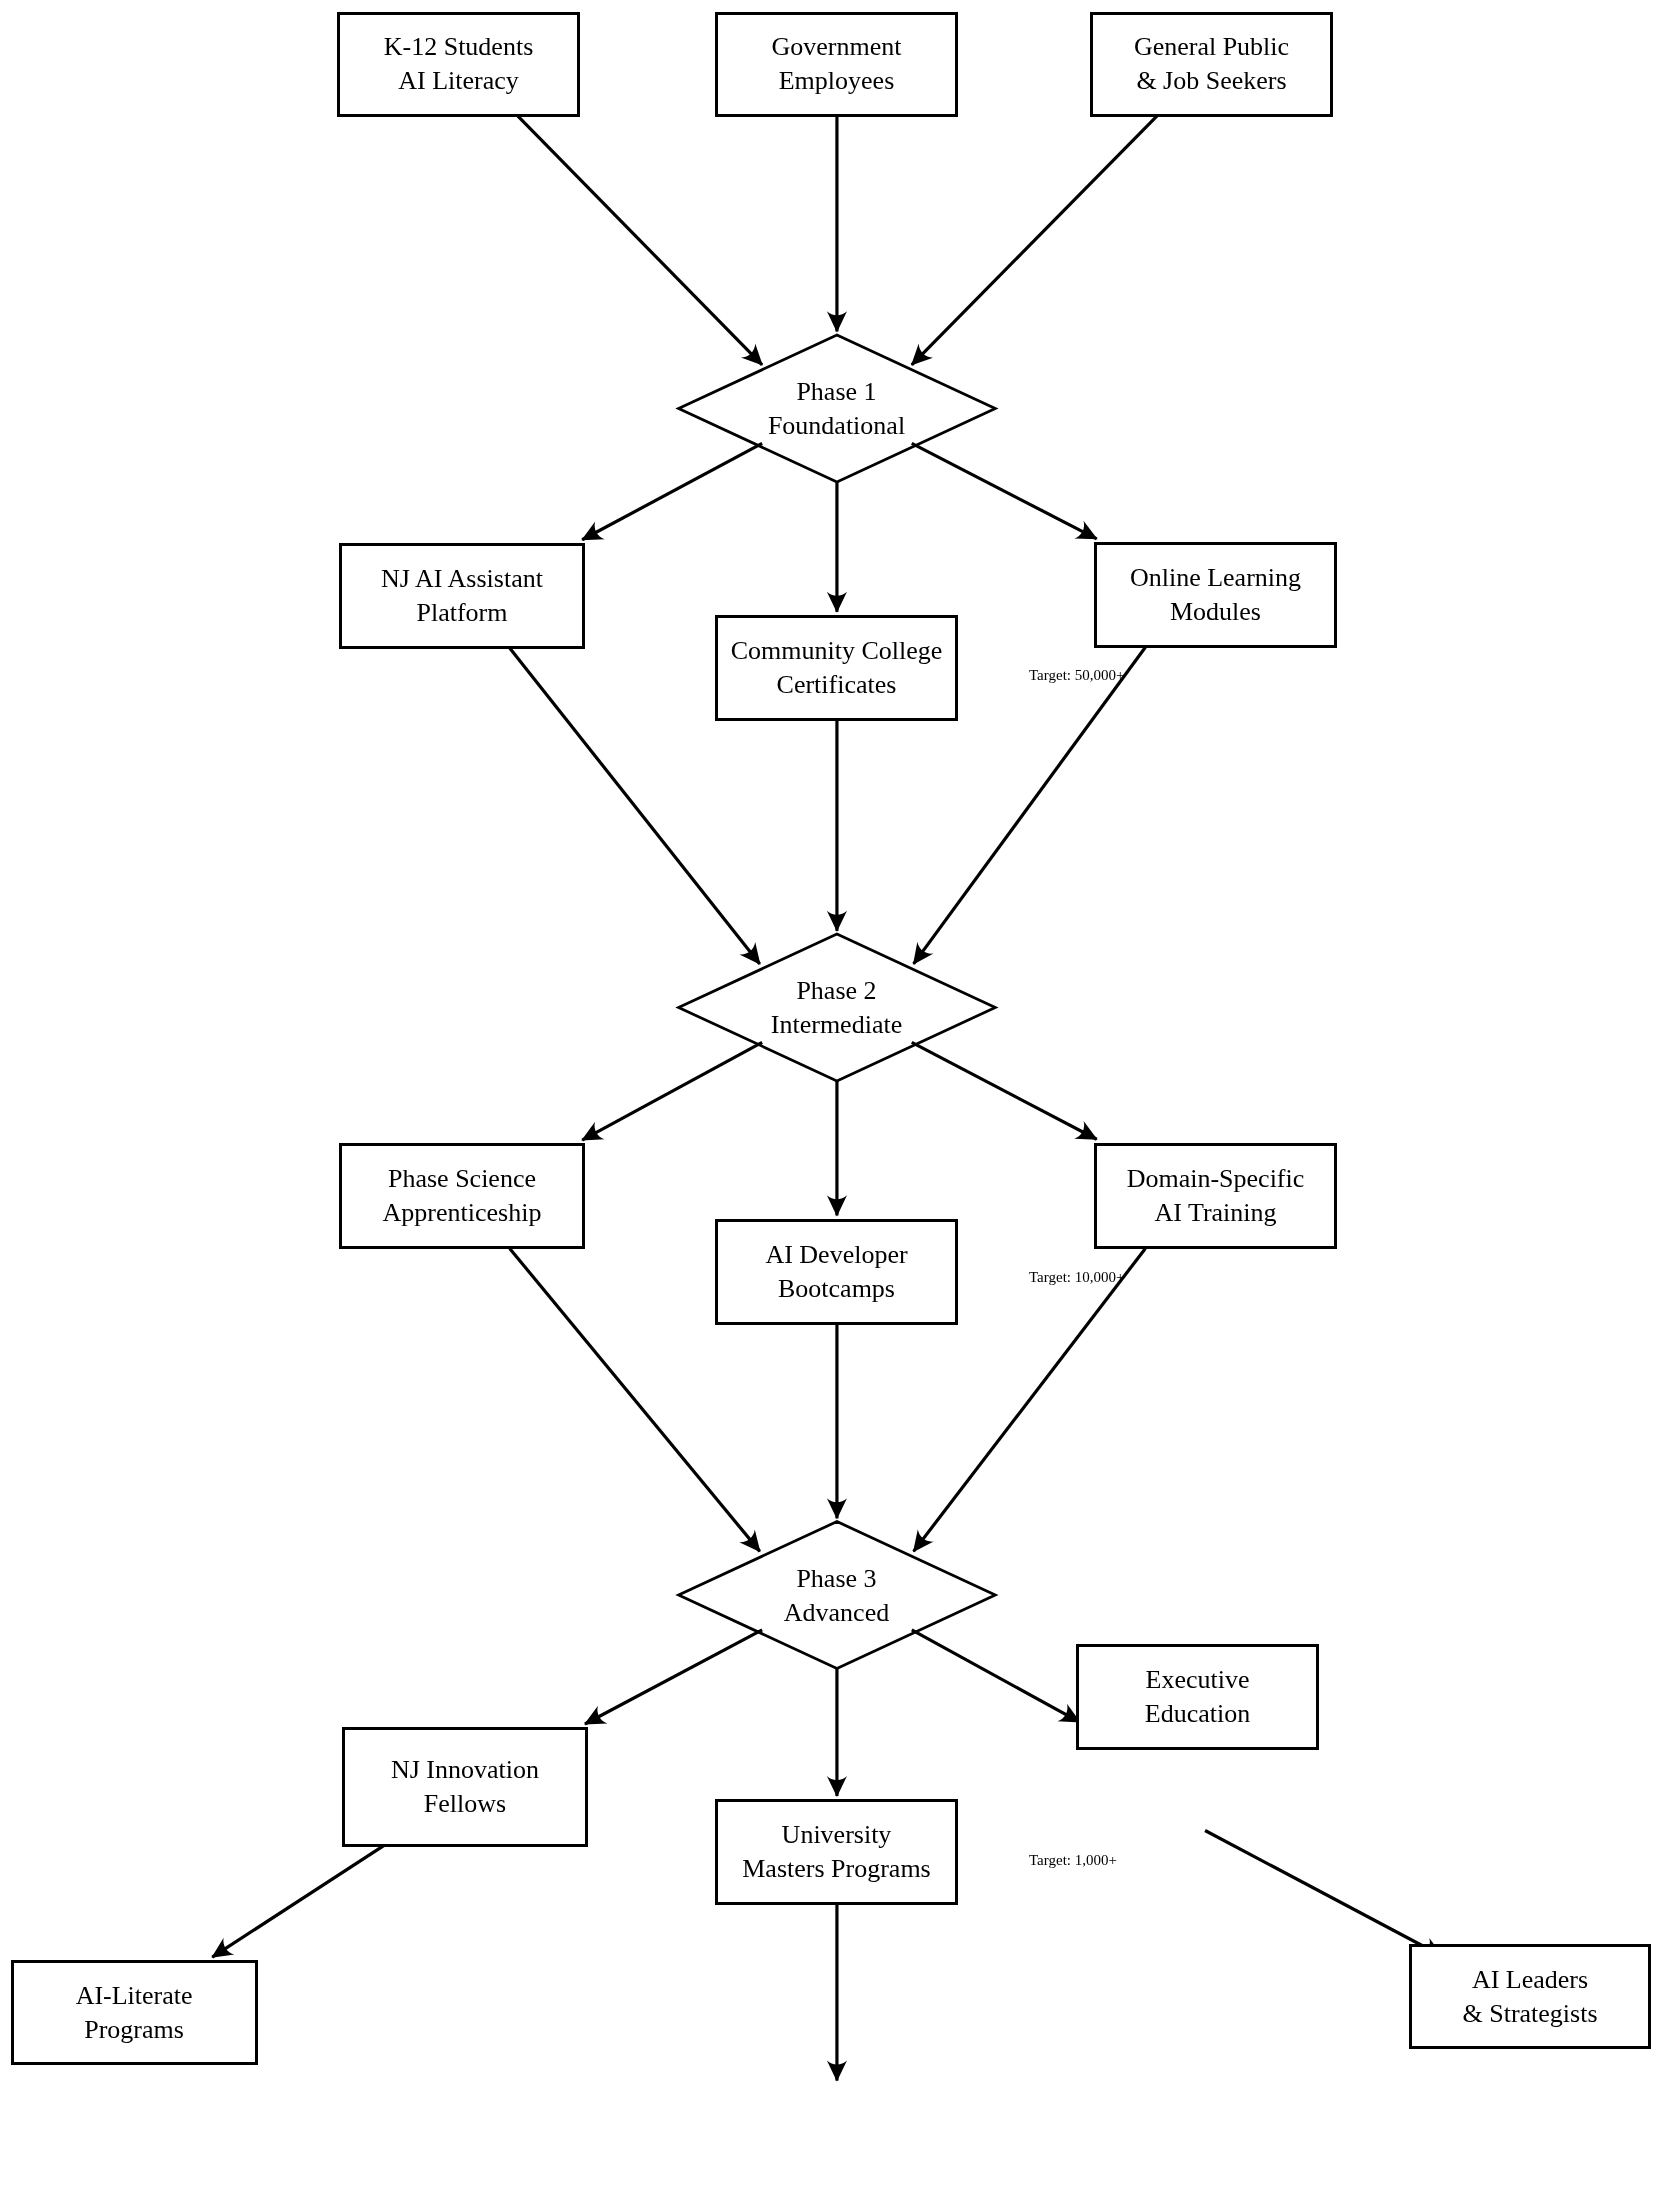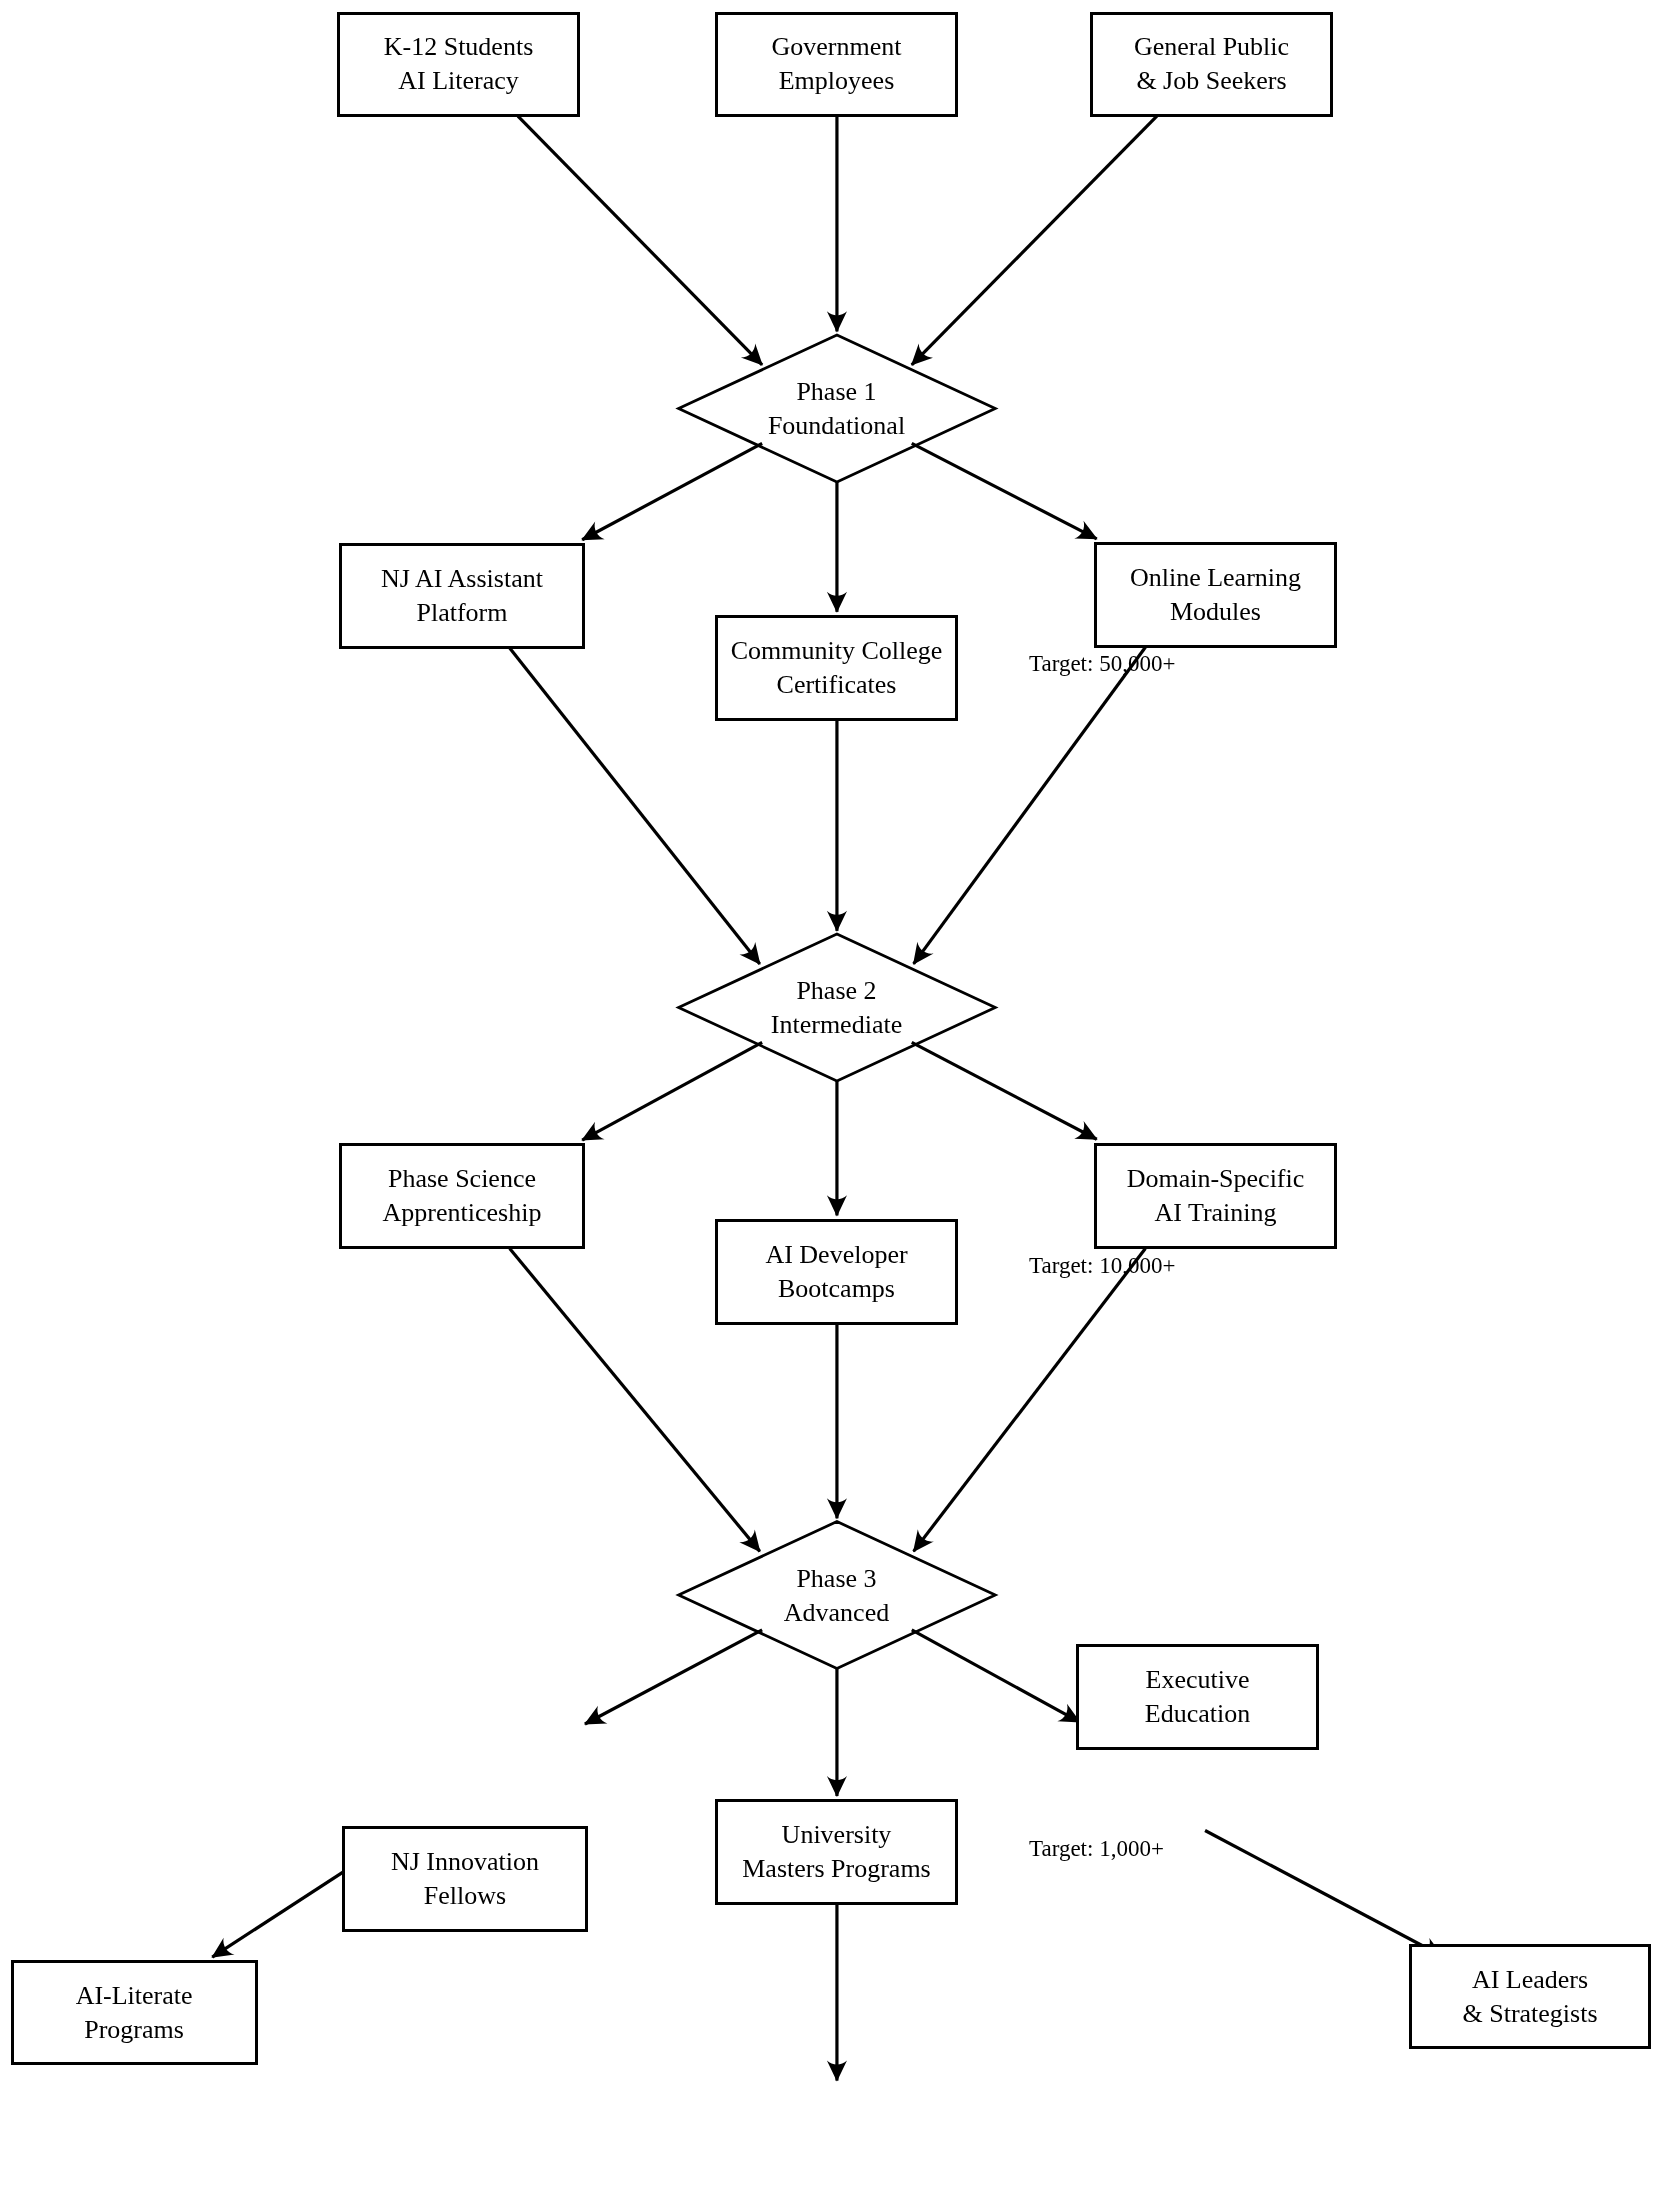--- a/index.html
+++ b/index.html
@@ -19,21 +19,21 @@
     display:flex; align-items:center; justify-content:center;
     text-align:center; white-space:pre-line;
     font-size:26px; line-height:1.3;
   }
   .diamond-label {
     position:absolute; display:flex; align-items:center; justify-content:center;
     text-align:center; white-space:pre-line;
     font-size:26px; line-height:1.3; pointer-events:none;
   }
   .target-label {
-    position:absolute; font-size:23px; line-height:1.1; white-space:nowrap;
+    position:absolute; font-size:15px; line-height:1.1; white-space:nowrap;margin-top:16px;
   }
 </style>
 </head>
 <body>
 
 <div id="canvas">
 
   <svg id="edges" viewBox="0 0 3655 4804" xmlns="http://www.w3.org/2000/svg">
     <defs>
       <marker id="arrow" viewBox="0 0 12 12" refX="10.5" refY="6" markerWidth="7.5" markerHeight="7.5" orient="auto">
@@ -101,21 +101,21 @@
 Apprenticeship</div>
   <div class="node" style="left:715px; top:1219px; width:243px; height:106px;">AI Developer
 Bootcamps</div>
   <div class="node" style="left:1094px; top:1143px; width:243px; height:106px;">Domain-Specific
 AI Training</div>
   <div class="target-label" style="left:1029px; top:1253px;">Target: 10,000+</div>
 
   <div class="diamond-label" style="left:678px; top:1522px; width:317px; height:147px;">Phase 3
 Advanced</div>
 
-  <div class="node" style="left:342px;  top:1826px; width:246px; height:106px;">NJ Innovation
+  <div class="node" style="left:342px;  top:1727px; width:246px; height:120px;">NJ Innovation
 Fellows</div>
   <div class="node" style="left:715px; top:1799px; width:243px; height:106px;">University
 Masters Programs</div>
   <div class="node" style="left:1076px; top:1644px; width:243px; height:106px;">Executive
 Education</div>
   <div class="target-label" style="left:1029px; top:1836px;">Target: 1,000+</div>
 
   <div class="node" style="left:10.6px;   top:1960px; width:247px; height:105px;">AI-Literate
 Programs</div>
   <div class="node" style="left:1409px; top:1944px; width:242px; height:105px;">AI Leaders

